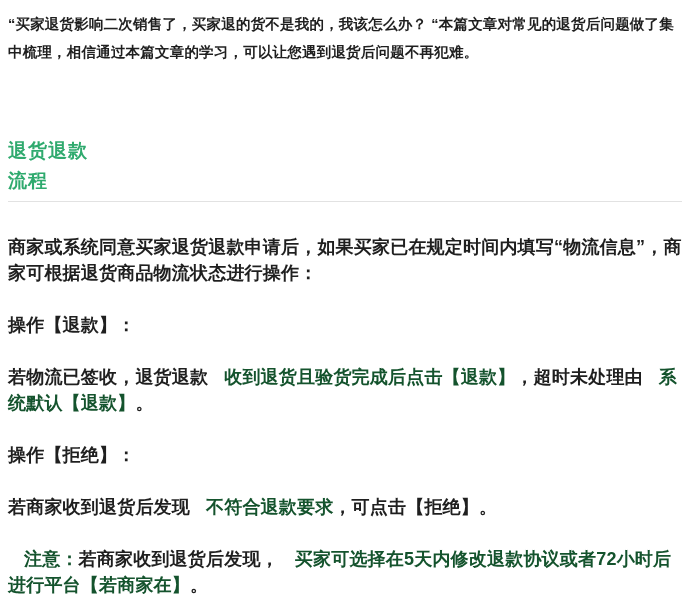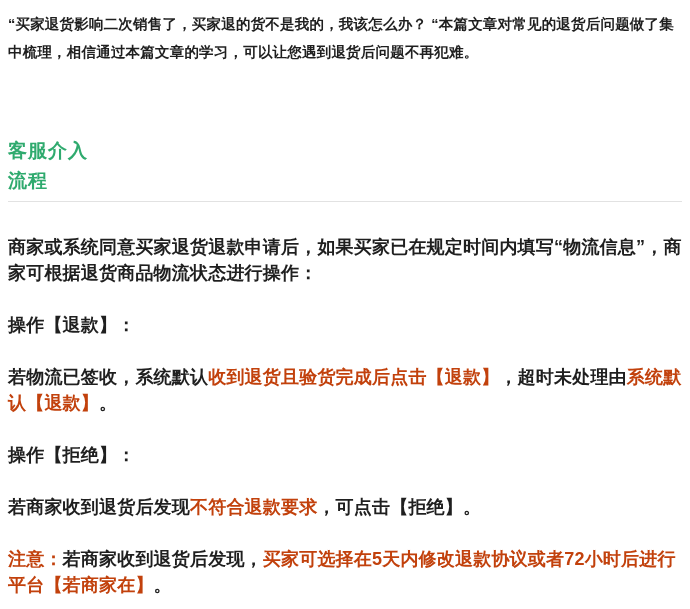--- a/index.html
+++ b/index.html
@@ -71,43 +71,44 @@
     font-size: 18px;
     line-height: 26px;
     font-weight: bold;
     color: #1f1f1f;
   }
   .para {
     margin-bottom: 26px;
     letter-spacing: 0.2px;
   }
   .hl {
-    color: #c2410c;
+    color: #14532d;
+    margin-left: 16px;
   }
   .label {
     color: #1f1f1f;
   }
 </style>
 </head>
 <body>
 
 <div class="page">
 
   <div class="intro">“买家退货影响二次销售了，买家退的货不是我的，我该怎么办？ “本篇文章对常见的退货后问题做了集中梳理，相信通过本篇文章的学习，可以让您遇到退货后问题不再犯难。</div>
 
   <div class="section-head">
     <div class="section-title">
-      <span class="line2">客服介入</span>
+      <span class="line2">退货退款</span>
       <span class="line2">流程</span>
     </div>
     <div class="divider"></div>
   </div>
 
   <div class="body" id="body-content">
       <div class="para"><span class="label">商家或系统同意买家退货退款申请后，如果买家已在规定时间内填写“物流信息”，商家可根据退货商品物流状态进行操作：</span></div>
       <div class="para"><span class="label">操作【退款】：</span></div>
-      <div class="para"><span class="label">若物流已签收，系统默认</span><span class="hl">收到退货且验货完成后点击【退款】</span><span class="label">，超时未处理由</span><span class="hl">系统默认【退款】</span><span class="label">。</span></div>
+      <div class="para"><span class="label">若物流已签收，退货退款</span><span class="hl">收到退货且验货完成后点击【退款】</span><span class="label">，超时未处理由</span><span class="hl">系统默认【退款】</span><span class="label">。</span></div>
       <div class="para"><span class="label">操作【拒绝】：</span></div>
       <div class="para"><span class="label">若商家收到退货后发现</span><span class="hl">不符合退款要求</span><span class="label">，可点击【拒绝】。</span></div>
       <div class="para"><span class="hl">注意：</span><span class="label">若商家收到退货后发现，</span><span class="hl">买家可选择在5天内修改退款协议或者72小时后进行平台【若商家在】</span><span class="label">。</span></div>
     </div>
 
 </div>
 
 </body></html>

